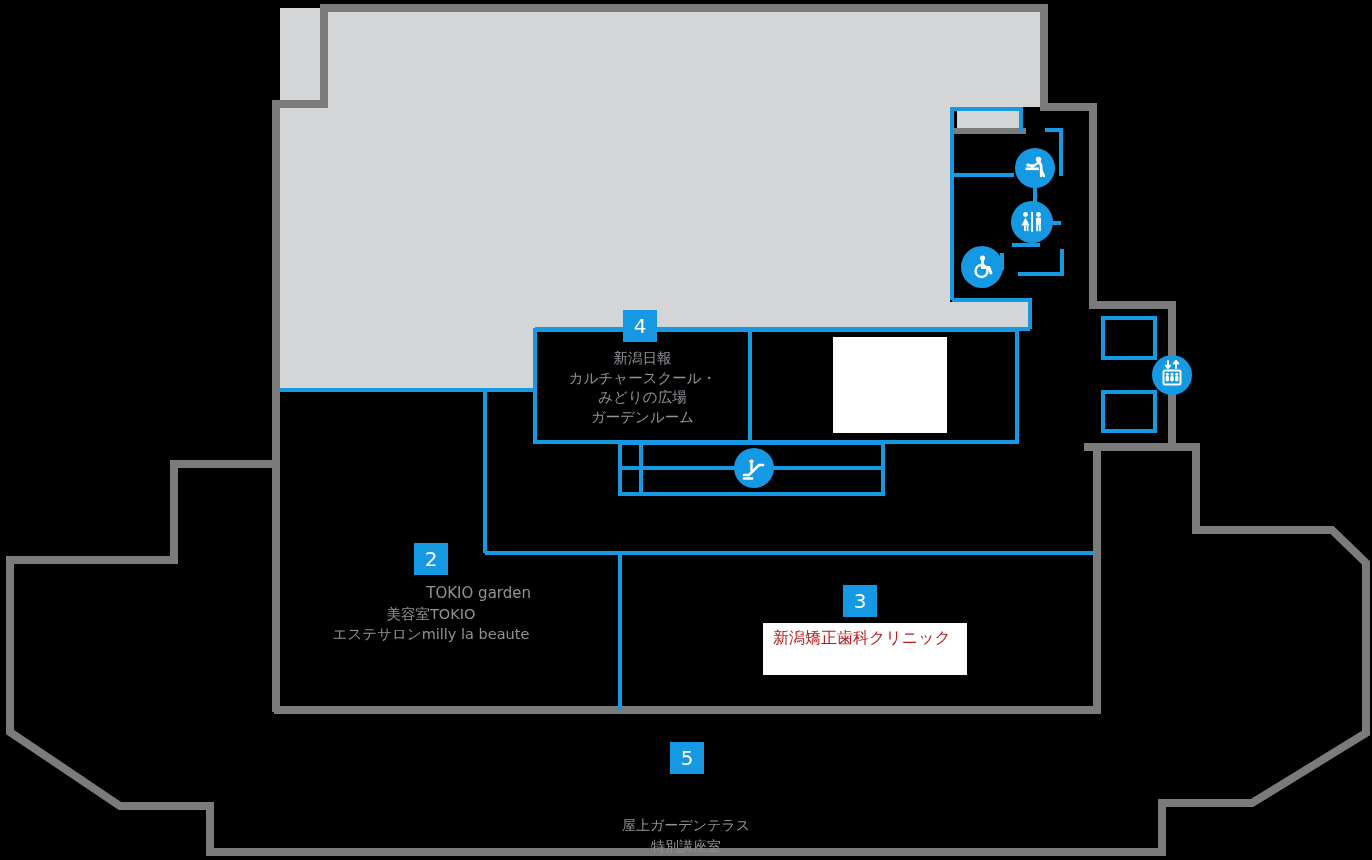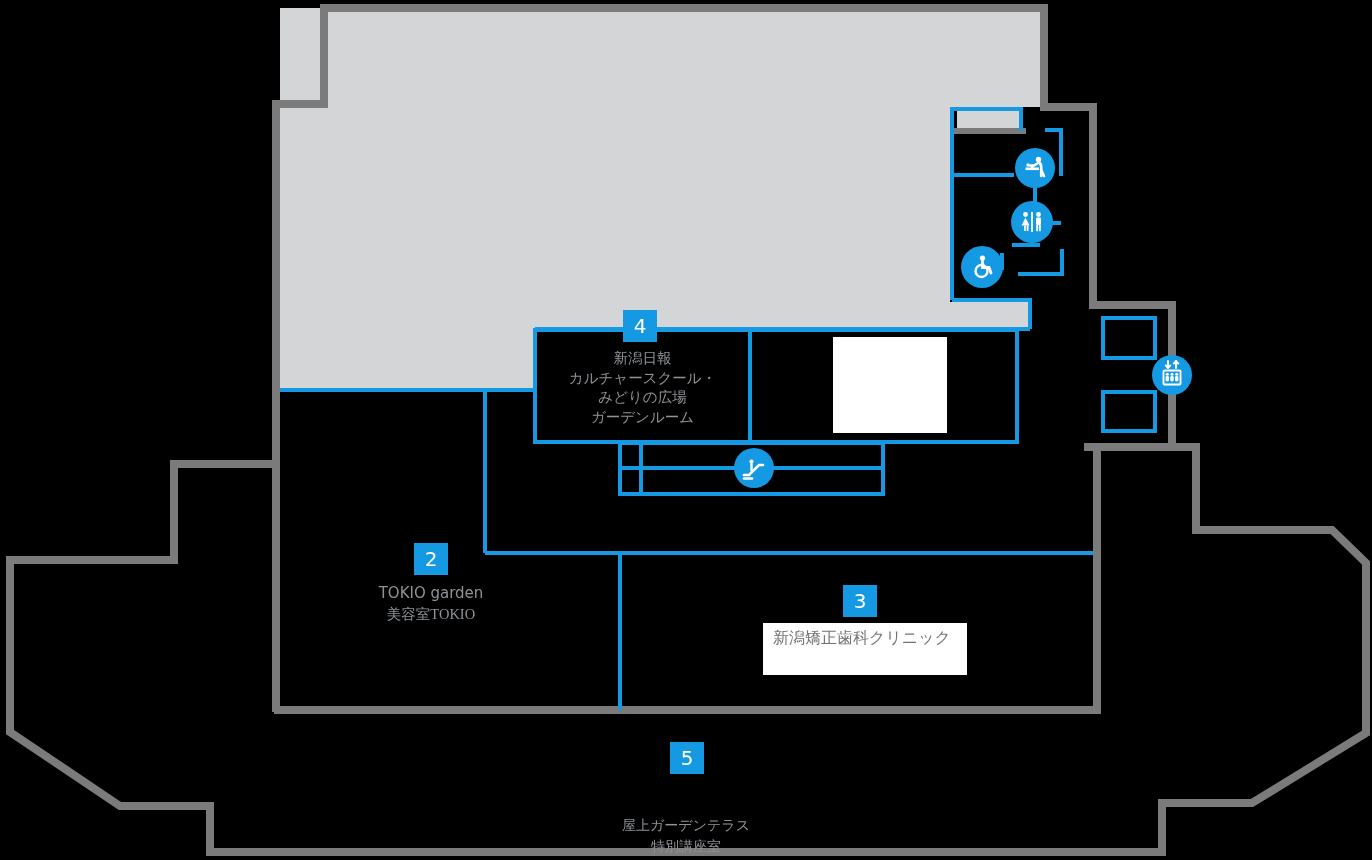--- a/index.html
+++ b/index.html
@@ -4,26 +4,26 @@
 <style>
   html,body{margin:0;padding:0;background:#000;}
   #stage{position:relative;width:1372px;height:860px;background:#000;overflow:hidden;
          font-family:"DejaVu Sans",sans-serif;}
   #map-svg{position:absolute;left:0;top:0;}
   .badge{position:absolute;width:34px;height:32px;background:#1699e3;color:#fff;
          display:flex;align-items:center;justify-content:center;
          font-size:20px;z-index:30;}
   .label{position:absolute;color:#8f9398;text-align:center;z-index:20;}
   .z4-label{left:535px;top:349px;width:215px;font-size:14.5px;line-height:19.5px;}
-  .z2-title{left:331px;top:584px;width:200px;font-size:15px;}
+  .z2-title{left:331px;top:584px;width:200px;font-size:15px;text-align:right;}
   .z2-tenants{left:300px;top:604px;width:262px;font-size:14.5px;line-height:20px;}
   .z5-label{left:586px;top:815px;width:200px;font-size:14px;line-height:21px;}
   .z3-box{position:absolute;left:763px;top:623px;width:204px;height:52px;background:#fff;z-index:15;}
-  .z3-text{color:#737373;font-size:16px;padding:5px 0 0 10px;text-align:left;}
-  .line{display:block;font-family:Liberation Serif, serif;}
+  .z3-text{color:#b91c1c;font-size:16px;padding:5px 0 0 10px;text-align:left;}
+  .line{display:block;}
 </style>
 </head>
 <body>
 
 <div id="stage">
 
   <svg id="map-svg" width="1372" height="860" viewBox="0 0 1372 860">
 
     <g fill="#d3d5d6">
       <rect x="280" y="8" width="762" height="99"></rect>
@@ -147,20 +147,21 @@
   <div class="label z4-label">
     <span class="line">新潟日報</span>
     <span class="line">カルチャースクール・</span>
     <span class="line">みどりの広場</span>
     <span class="line">ガーデンルーム</span>
   </div>
 
   <div class="label z2-title">TOKIO garden</div>
   <div class="label z2-tenants">
     <span class="line">美容室TOKIO</span>
+    <span class="line">エステサロンmilly la beaute</span>
   </div>
 
   <div class="z3-box">
     <div class="z3-text">新潟矯正歯科クリニック</div>
   </div>
 
   <div class="label z5-label">
     <span class="line">屋上ガーデンテラス</span>
     <span class="line">特別講座室</span>
   </div>

